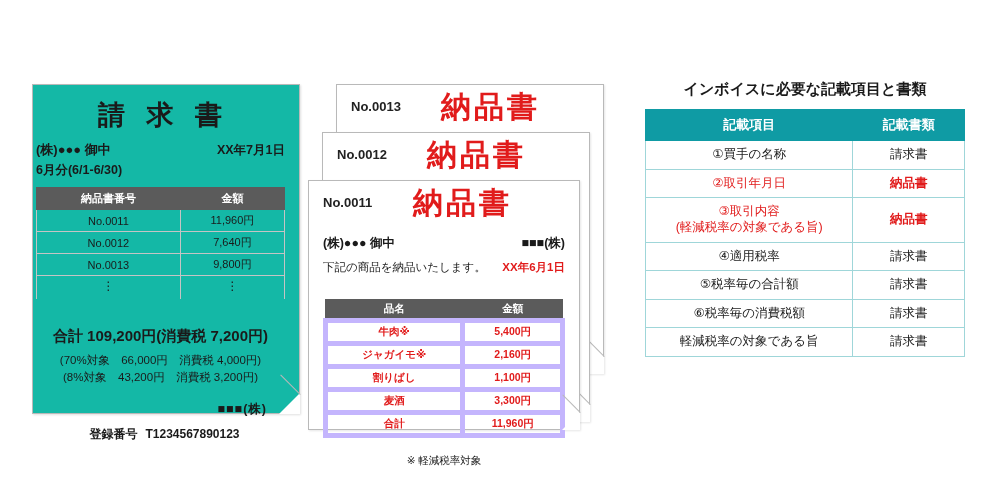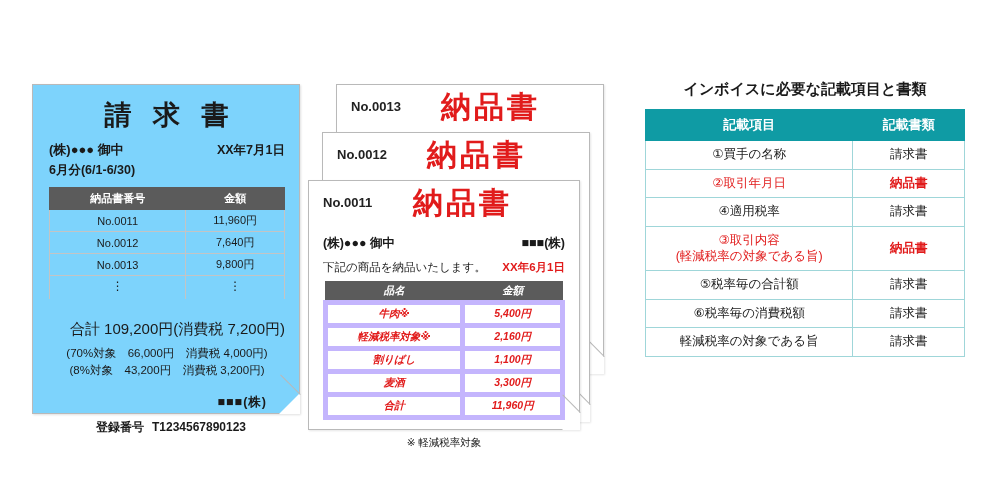--- a/index.html
+++ b/index.html
@@ -16,25 +16,25 @@
     overflow: hidden;
   }
 
   
   #invoice-card {
     position: absolute;
     left: 32px;
     top: 84px;
     width: 268px;
     height: 330px;
-    background: #7dd3fc;
+    background: #14b8a6;
     border: 1px solid #b9b9b9;
     box-shadow: 1px 1px 2px rgba(0,0,0,0.12);
     box-sizing: border-box;
-    padding: 10px 14px 0 16px;
+    padding: 10px 14px 0 3px;
   }
   #invoice-card .dogear {
     position: absolute;
     right: -1px;
     bottom: -1px;
     width: 0;
     height: 0;
     border-left: 20px solid transparent;
     border-bottom: 20px solid #ffffff;
     border-right: 1px solid #ffffff;
@@ -97,24 +97,24 @@
     border-top: 1px solid #c4c4c4;
     border-bottom: none;
     letter-spacing: 0;
     font-size: 12px;
     padding-bottom: 6px;
   }
   table.inv-table col.c1 { width: 58%; }
   table.inv-table col.c2 { width: 42%; }
 
   .inv-total {
-    margin-top: 21px;
+    margin-top: 28px;
     font-size: 15px;
-    font-weight: normal;
-    text-align: right;
+    font-weight: bold;
+    text-align: center;
     letter-spacing: 0px;
   }
   .inv-breakdown {
     margin-top: 6px;
     font-size: 11.5px;
     line-height: 1.45;
     text-align: center;
   }
   .inv-breakdown .bd-line {
     display: block;
@@ -222,23 +222,22 @@
     justify-content: space-between;
     align-items: baseline;
     margin-top: 8px;
   }
   .note-lead .lead-text { font-size: 11.5px; }
   .note-lead .lead-date { font-size: 11.5px; color: #e11b1b; font-weight: bold; }
 
   table.note-table {
     width: 100%;
     border-collapse: collapse;
-    margin-top: 6px;
+    margin-top: 24px;
     font-size: 10.5px;
-    font-style: italic;
   }
   table.note-table th {
     background: #5b5b5b;
     color: #ffffff;
     border: 1px solid #5b5b5b;
     padding: 2px 0;
     text-align: center;
     font-weight: bold;
     font-size: 10.5px;
   }
@@ -410,21 +409,21 @@
           <th>品名</th>
           <th>金額</th>
         </tr>
       </thead>
       <tbody>
         <tr>
           <td>牛肉※</td>
           <td>5,400円</td>
         </tr>
         <tr>
-          <td>軽減税率対象※</td>
+          <td>ジャガイモ※</td>
           <td>2,160円</td>
         </tr>
         <tr>
           <td>割りばし</td>
           <td>1,100円</td>
         </tr>
         <tr>
           <td>麦酒</td>
           <td>3,300円</td>
         </tr>
@@ -457,31 +456,31 @@
     <tbody>
       <tr>
         <td class="item">①買手の名称</td>
         <td>請求書</td>
       </tr>
       <tr>
         <td class="item red">②取引年月日</td>
         <td class="red">納品書</td>
       </tr>
       <tr>
-        <td class="item">④適用税率</td>
-        <td>請求書</td>
-      </tr>
-      <tr>
         <td class="item red">
           <span class="tworow">③取引内容</span>
           <span class="tworow">(軽減税率の対象である旨)</span>
         </td>
         <td class="red">納品書</td>
       </tr>
       <tr>
+        <td class="item">④適用税率</td>
+        <td>請求書</td>
+      </tr>
+      <tr>
         <td class="item">⑤税率毎の合計額</td>
         <td>請求書</td>
       </tr>
       <tr>
         <td class="item">⑥税率毎の消費税額</td>
         <td>請求書</td>
       </tr>
       <tr>
         <td class="item">軽減税率の対象である旨</td>
         <td>請求書</td>

